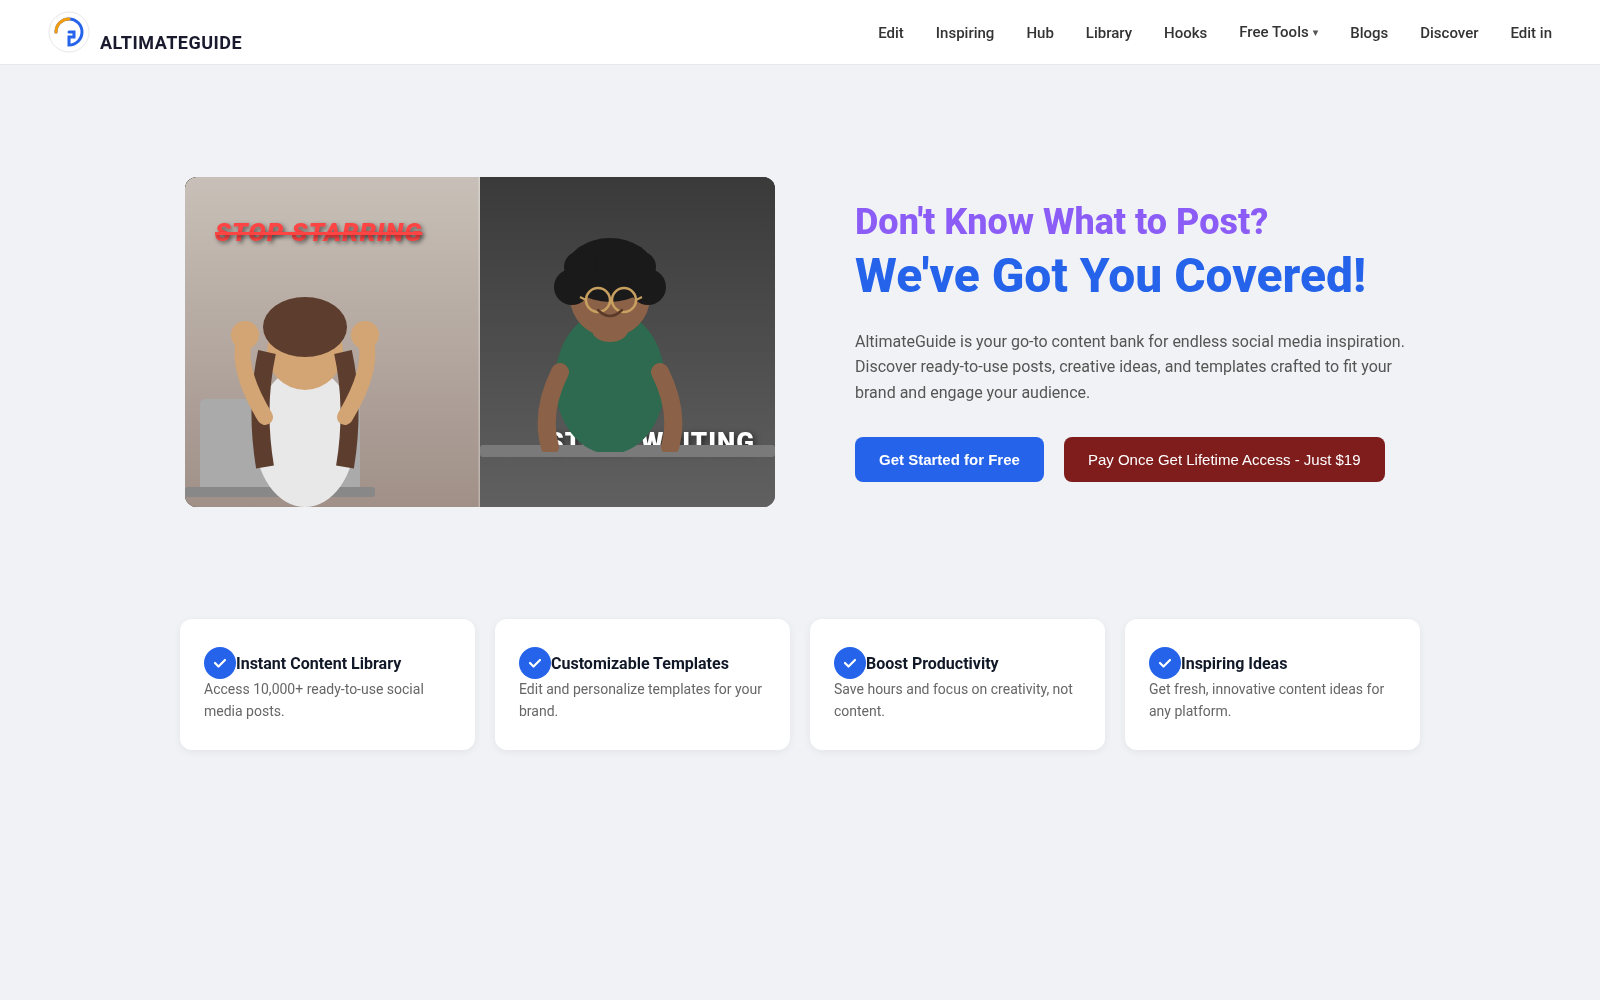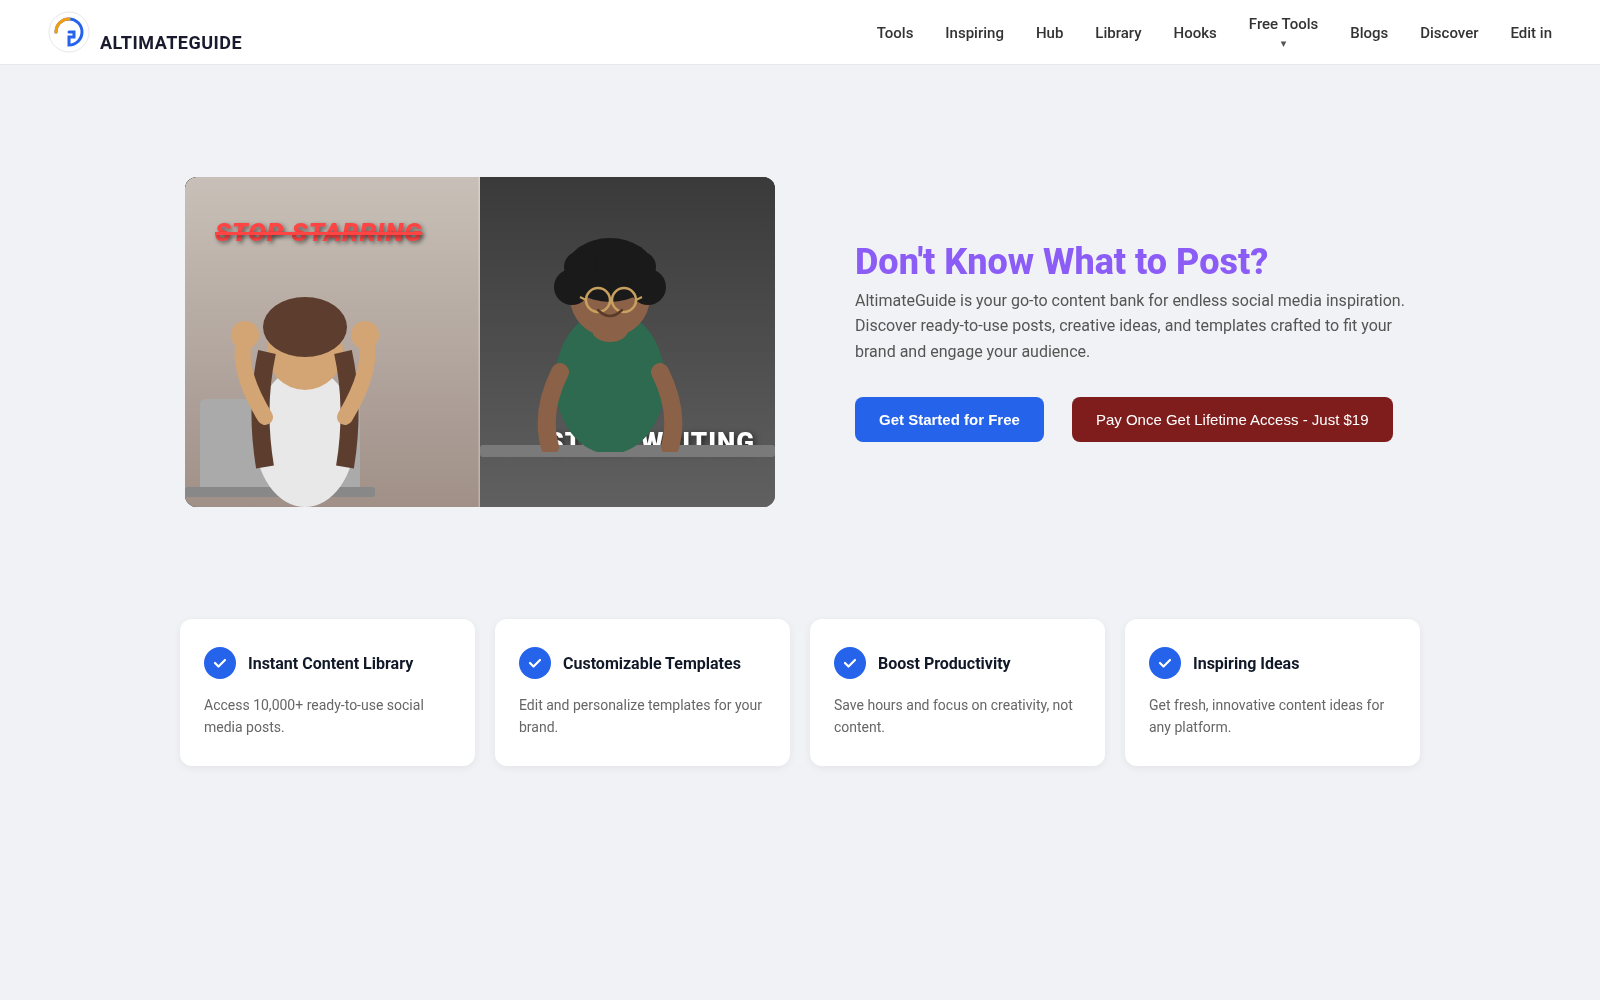--- a/index.html
+++ b/index.html
@@ -45,21 +45,20 @@
     .nav-links a {
       text-decoration: none;
       color: #333;
       font-size: 15px;
       font-weight: 500;
     }
     .free-tools-item {
       display: flex;
       align-items: center;
       gap: 4px;
-      flex-direction: column;
     }
     .chevron-down {
       font-size: 11px;
       color: #555;
     }
     .signin-link {
       color: #333;
       font-weight: 500;
     }
 
@@ -165,21 +164,21 @@
       margin-bottom: 24px;
     }
     .hero-description {
       font-size: 16px;
       color: #555;
       line-height: 1.6;
       margin-bottom: 32px;
     }
     .hero-buttons {
       display: flex;
-      gap: 28px;
+      gap: 20px;
       align-items: center;
     }
     .btn-primary {
       background: #2563eb;
       color: #fff;
       border: none;
       padding: 14px 24px;
       border-radius: 8px;
       font-size: 15px;
       font-weight: 600;
@@ -209,22 +208,20 @@
     }
     .feature-card {
       background: #ffffff;
       border-radius: 12px;
       padding: 28px 24px;
       box-shadow: 0 2px 8px rgba(0,0,0,0.06);
     }
     .feature-header {
       display: flex;
       align-items: center;
-      gap: 12px;
-      margin-bottom: 16px;
     }
     .check-icon {
       width: 32px;
       height: 32px;
       border-radius: 50%;
       background: #2563eb;
       display: flex;
       align-items: center;
       justify-content: center;
       flex-shrink: 0;
@@ -261,21 +258,21 @@
       <circle cx="21" cy="21" r="20" fill="#fff" stroke="#e8e8e8"></circle>
 
       <path d="M8 21 A13 13 0 1 1 21 34 L21 26 L26 26 L26 21 L21 21" stroke="#2563eb" stroke-width="3" fill="none" stroke-linecap="round"></path>
 
       <path d="M8 21 A13 13 0 0 1 21 8" stroke="#f59e0b" stroke-width="3" fill="none" stroke-linecap="round"></path>
     </svg>
     <span class="logo-text">ALTIMATEGUIDE</span>
   </a>
 
   <ul class="nav-links">
-    <li><a href="#">Tools</a></li>
+    <li><a href="#">Edit</a></li>
     <li><a href="#">Inspiring</a></li>
     <li><a href="#">Hub</a></li>
     <li><a href="#">Library</a></li>
     <li><a href="#">Hooks</a></li>
     <li>
       <span class="free-tools-item" style="cursor:pointer;">
         <a href="#">Free Tools</a>
         <span class="chevron-down">▾</span>
       </span>
     </li>
@@ -350,20 +347,21 @@
         </svg>
       </div>
 
       <div class="overlay-text-top">STOP STARRING</div>
       <div class="overlay-text-bottom">START WRITING</div>
     </div>
   </div>
 
   <div class="hero-content">
     <div class="hero-title-black">Don't Know What to Post?</div>
+    <div class="hero-title-blue">We've Got You Covered!</div>
     <p class="hero-description">AltimateGuide is your go-to content bank for endless social media inspiration. Discover ready-to-use posts, creative ideas, and templates crafted to fit your brand and engage your audience.</p>
     <div class="hero-buttons">
       <button class="btn-primary">Get Started for Free</button>
       <button class="btn-secondary">Pay Once Get Lifetime Access - Just $19</button>
     </div>
   </div>
 </section>
 
 <div class="features">
 

